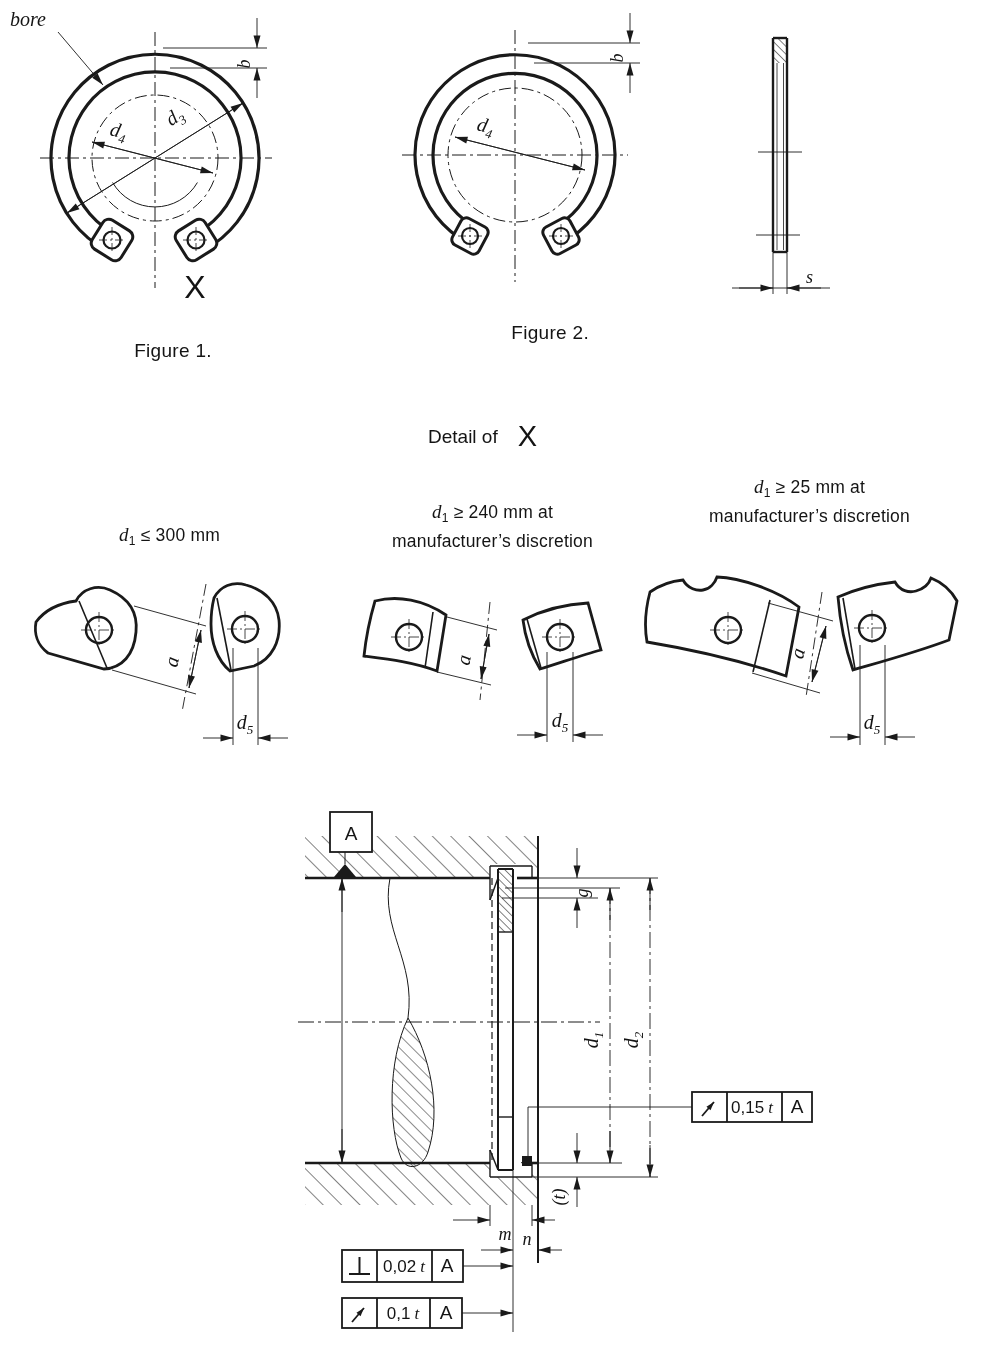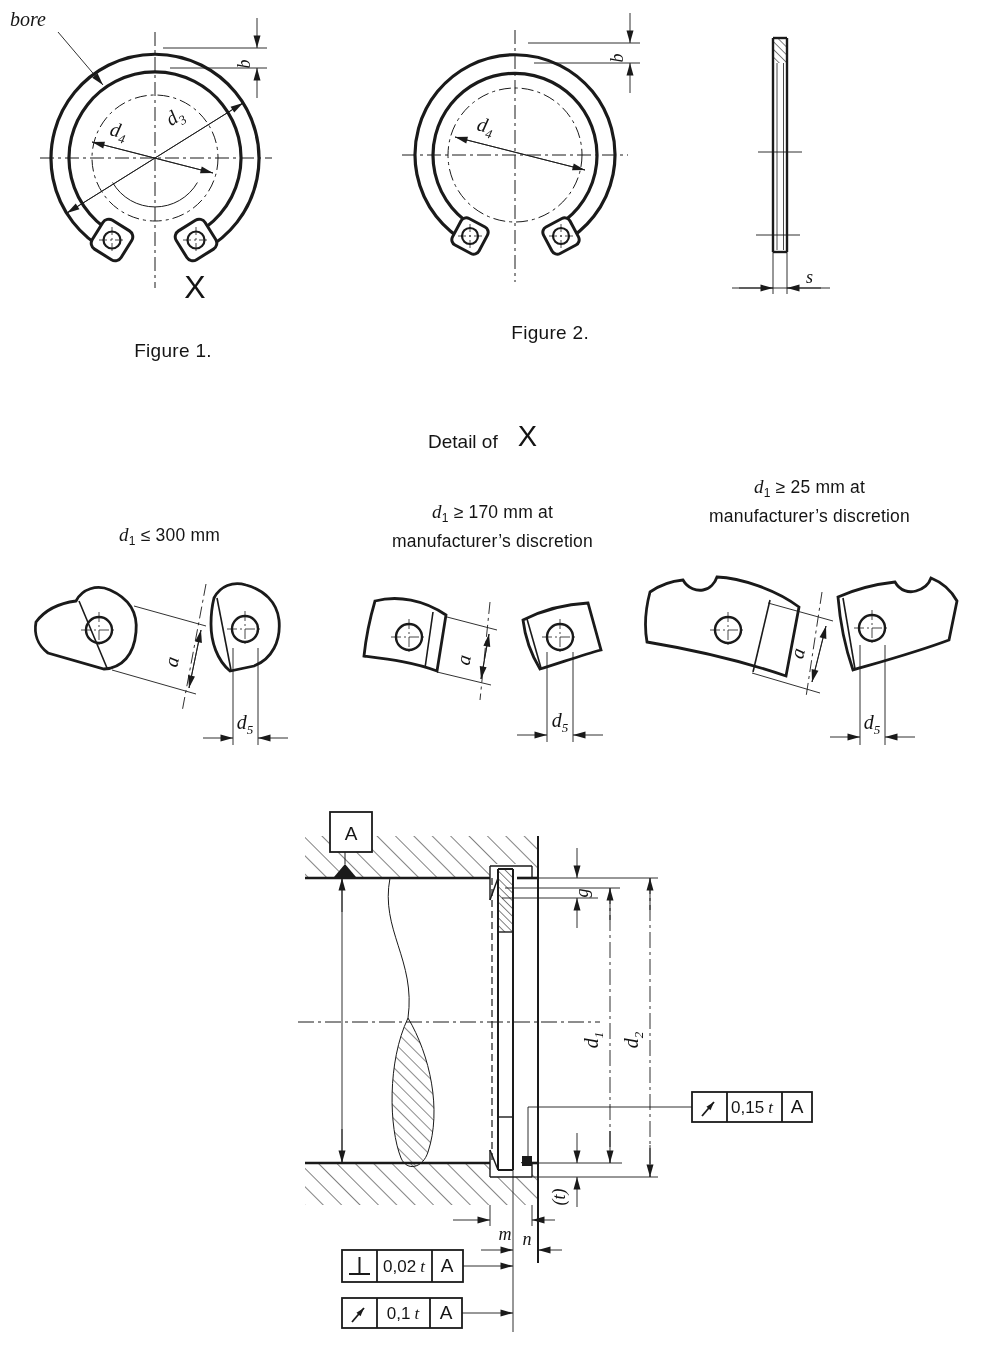--- a/index.html
+++ b/index.html
@@ -4,21 +4,21 @@
 <style>
   html,body{margin:0;padding:0;background:#e8e8e8;}
   .page{position:relative;width:988px;height:1350px;background:#ffffff;overflow:hidden;
         font-family:"Liberation Sans",sans-serif;color:#141414;}
   .page svg{position:absolute;left:0;top:0;}
   .ovl{position:absolute;white-space:nowrap;}
   .cap{font-size:19px;letter-spacing:.3px;}
   .cond{font-size:17.5px;text-align:center;line-height:1.55;letter-spacing:.2px;}
   .dvar{font-family:"Liberation Serif",serif;font-style:italic;font-size:19px;}
   .subd{font-size:12px;vertical-align:-4px;}
-  .detail-heading{display:flex;align-items:flex-end;font-size:19px;}
+  .detail-heading{display:flex;align-items:center;font-size:19px;}
   .detail-heading .xbig{font-size:29px;margin-left:20px;}
   
   .lbl{font-family:"Liberation Serif",serif;font-style:italic;font-size:20px;fill:#141414;}
   .lbls{font-family:"Liberation Serif",serif;font-style:italic;font-size:18px;fill:#141414;}
   .sub{font-size:13px;font-style:italic;}
   .fnum{font-family:"Liberation Sans",sans-serif;font-size:17px;fill:#141414;font-style:normal;}
   .funit{font-family:"Liberation Serif",serif;font-style:italic;font-size:17px;fill:#141414;}
   .datumA{font-family:"Liberation Sans",sans-serif;font-size:19px;fill:#141414;}
   .xmark{font-family:"Liberation Sans",sans-serif;font-size:32px;fill:#141414;}
 </style>
@@ -332,21 +332,21 @@
 
 <div class="ovl detail-heading" style="left:428px;top:420px;">
   <span>Detail of</span>
   <span class="xbig">X</span>
 </div>
 
 <div class="ovl cond" style="left:52px;top:520px;width:235px;">
   <span class="dvar">d</span><sub class="subd">1</sub><span> ≤  300 mm</span>
 </div>
 <div class="ovl cond" style="left:355px;top:497px;width:275px;">
-  <div><span class="dvar">d</span><sub class="subd">1</sub><span> ≥ 170 mm at</span></div>
+  <div><span class="dvar">d</span><sub class="subd">1</sub><span> ≥ 240 mm at</span></div>
   <div>manufacturer’s discretion</div>
 </div>
 <div class="ovl cond" style="left:672px;top:472px;width:275px;">
   <div><span class="dvar">d</span><sub class="subd">1</sub><span> ≥ 25 mm at</span></div>
   <div>manufacturer’s discretion</div>
 </div>
 
 </div>
 
 </body></html>

